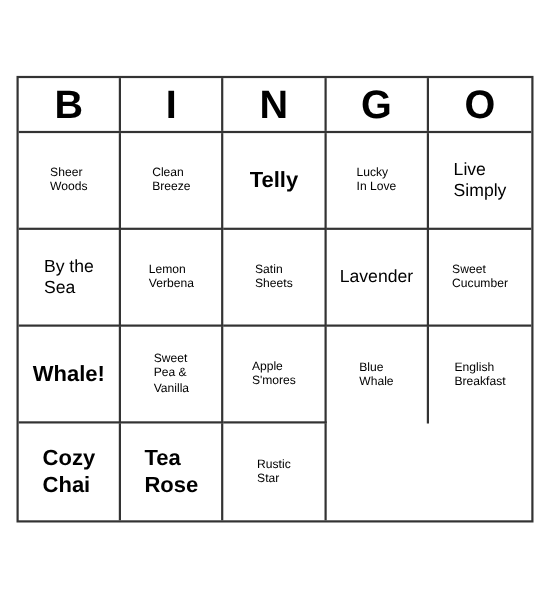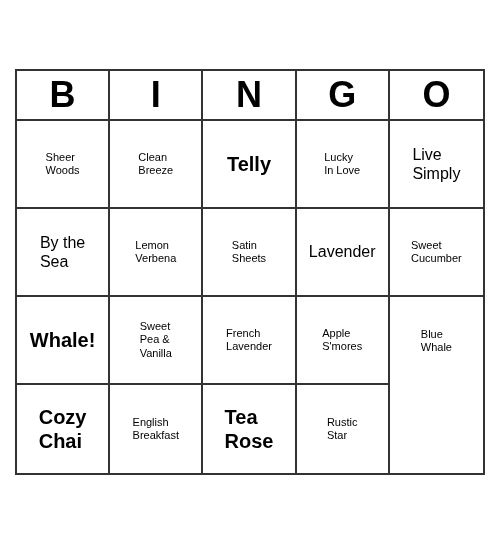--- a/index.html
+++ b/index.html
@@ -107,33 +107,30 @@
       <div class="bingo-cell">
         <span class="cell-text-small">Sweet<br>Cucumber</span>
       </div>
       <div class="bingo-cell">
         <span class="cell-text-xlarge">Whale!</span>
       </div>
       <div class="bingo-cell">
         <span class="cell-text-small">Sweet<br>Pea &amp;<br>Vanilla</span>
       </div>
       <div class="bingo-cell">
-        <span class="cell-text-small">French<br>Lavender</span>
-      </div>
-      <div class="bingo-cell">
         <span class="cell-text-small">Apple<br>S'mores</span>
       </div>
       <div class="bingo-cell">
         <span class="cell-text-small">Blue<br>Whale</span>
       </div>
       <div class="bingo-cell">
-        <span class="cell-text-xlarge">Cozy<br>Chai</span>
+        <span class="cell-text-small">English<br>Breakfast</span>
       </div>
       <div class="bingo-cell">
-        <span class="cell-text-small">English<br>Breakfast</span>
+        <span class="cell-text-xlarge">Cozy<br>Chai</span>
       </div>
       <div class="bingo-cell">
         <span class="cell-text-xlarge">Tea<br>Rose</span>
       </div>
       <div class="bingo-cell">
         <span class="cell-text-small">Rustic<br>Star</span>
       </div>
     </div>
 </div>
 

